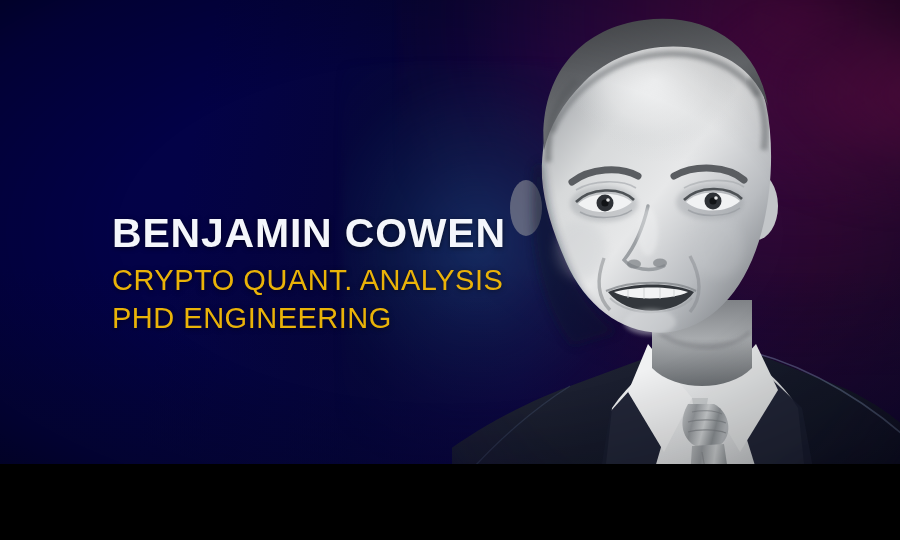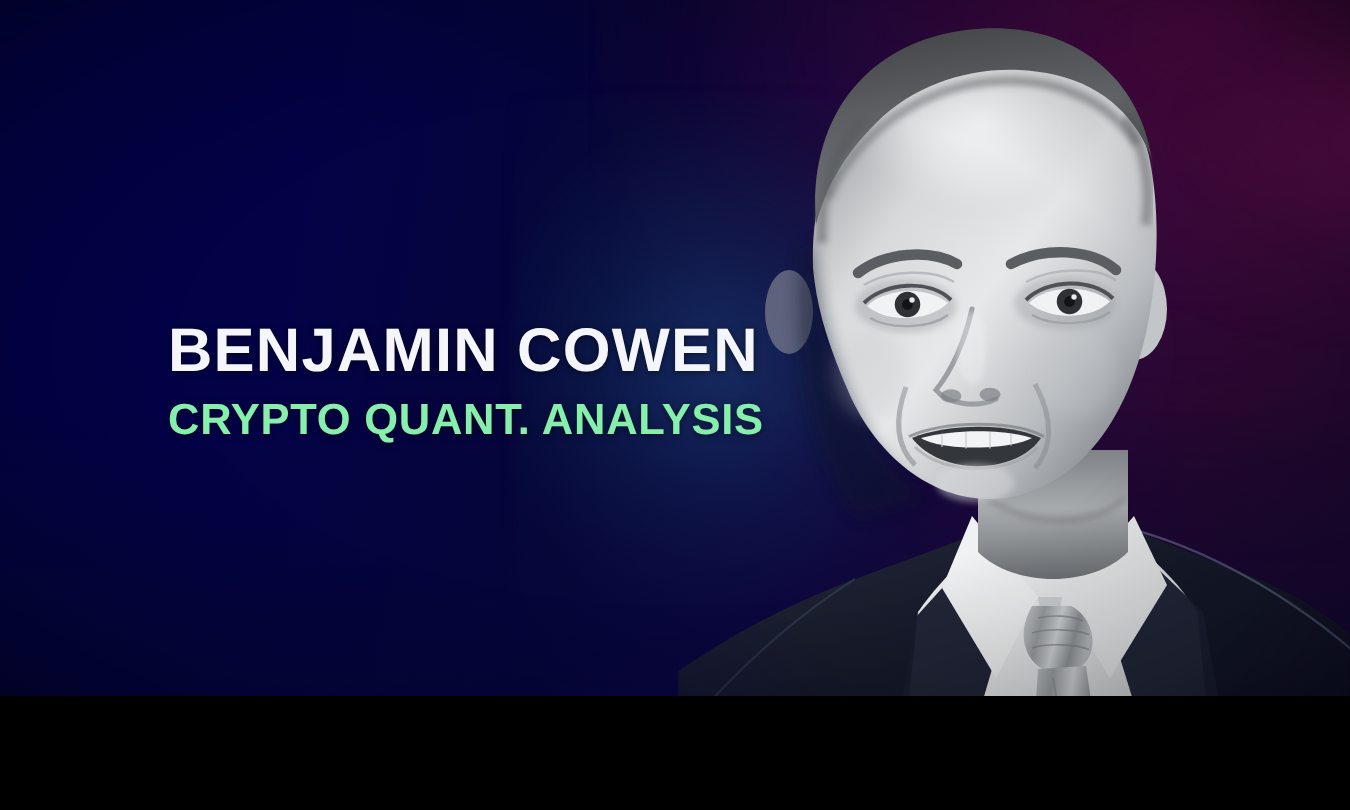--- a/index.html
+++ b/index.html
@@ -127,24 +127,24 @@
     letter-spacing: 0.8px;
     line-height: 1.04;
     color: #f4f6fb;
     text-shadow: 0 1px 5px rgba(0,0,0,0.55);
     white-space: nowrap;
   }
   .speaker-sub {
     margin: 7px 0 0 0;
     font-family: "Liberation Sans", sans-serif;
     font-size: 29px;
-    font-weight: 700;
+    font-weight: 400;
     letter-spacing: 0.5px;
     line-height: 1.30;
-    color: #86efac;
+    color: #eab308;
     text-shadow: 0 1px 5px rgba(0,0,0,0.5);
     white-space: nowrap;
   }
   .speaker-sub + .speaker-sub {
     margin-top: 1px;
   }
 </style>
 </head>
 <body>
 
@@ -317,16 +317,17 @@
         <ellipse cx="266" cy="248" rx="26" ry="30" fill="#c6c9cc" opacity="0.25" filter="url(#vsoftBlur)"></ellipse>
 
         <path d="M 90 160 C 96 230 120 300 166 332 L 120 346 C 84 300 76 230 82 168 Z" fill="#11162a" opacity="0.45" filter="url(#vsoftBlur)"></path>
       </g>
     </svg>
   </div>
 
   <div class="text-block">
     <h1 class="speaker-name">BENJAMIN COWEN</h1>
     <p class="speaker-sub">CRYPTO QUANT. ANALYSIS</p>
+    <p class="speaker-sub">PHD ENGINEERING</p>
   </div>
 
   <div class="bg-vignette"></div>
 </div>
 
 </body></html>

